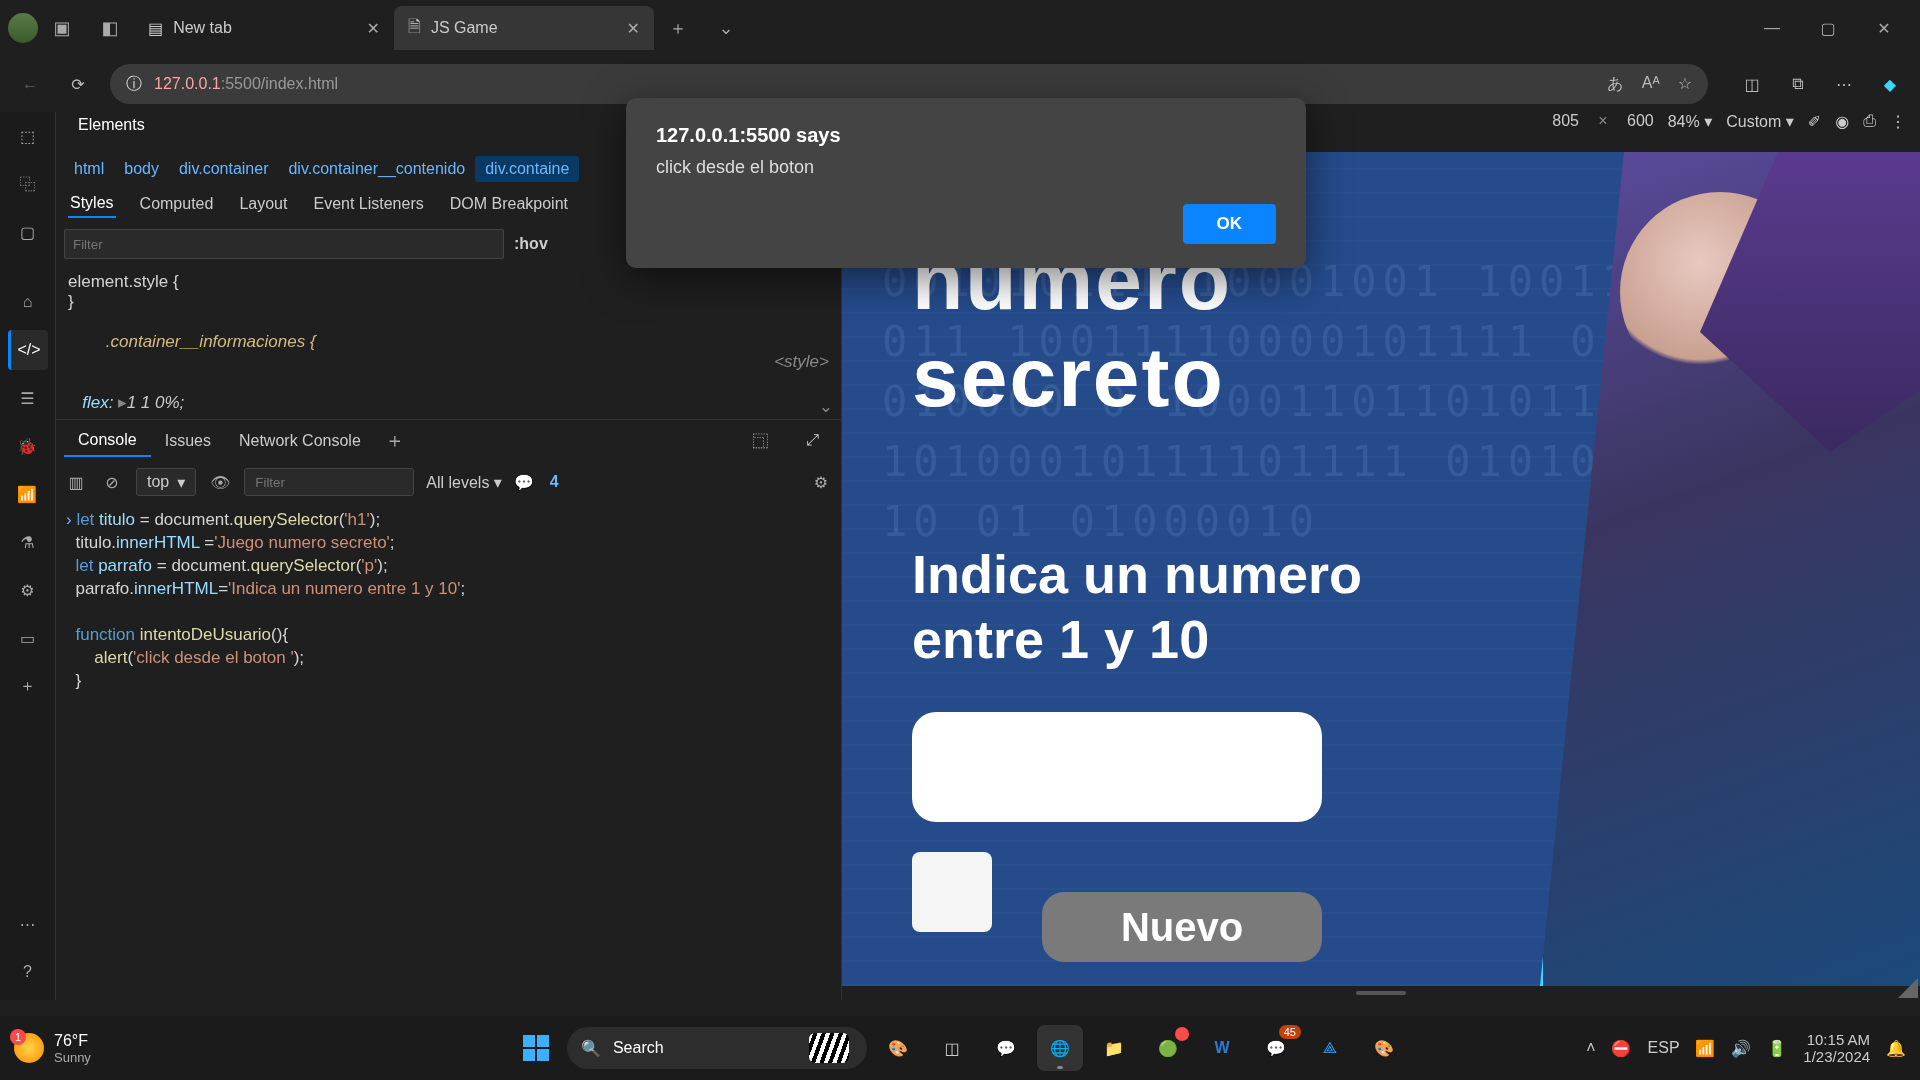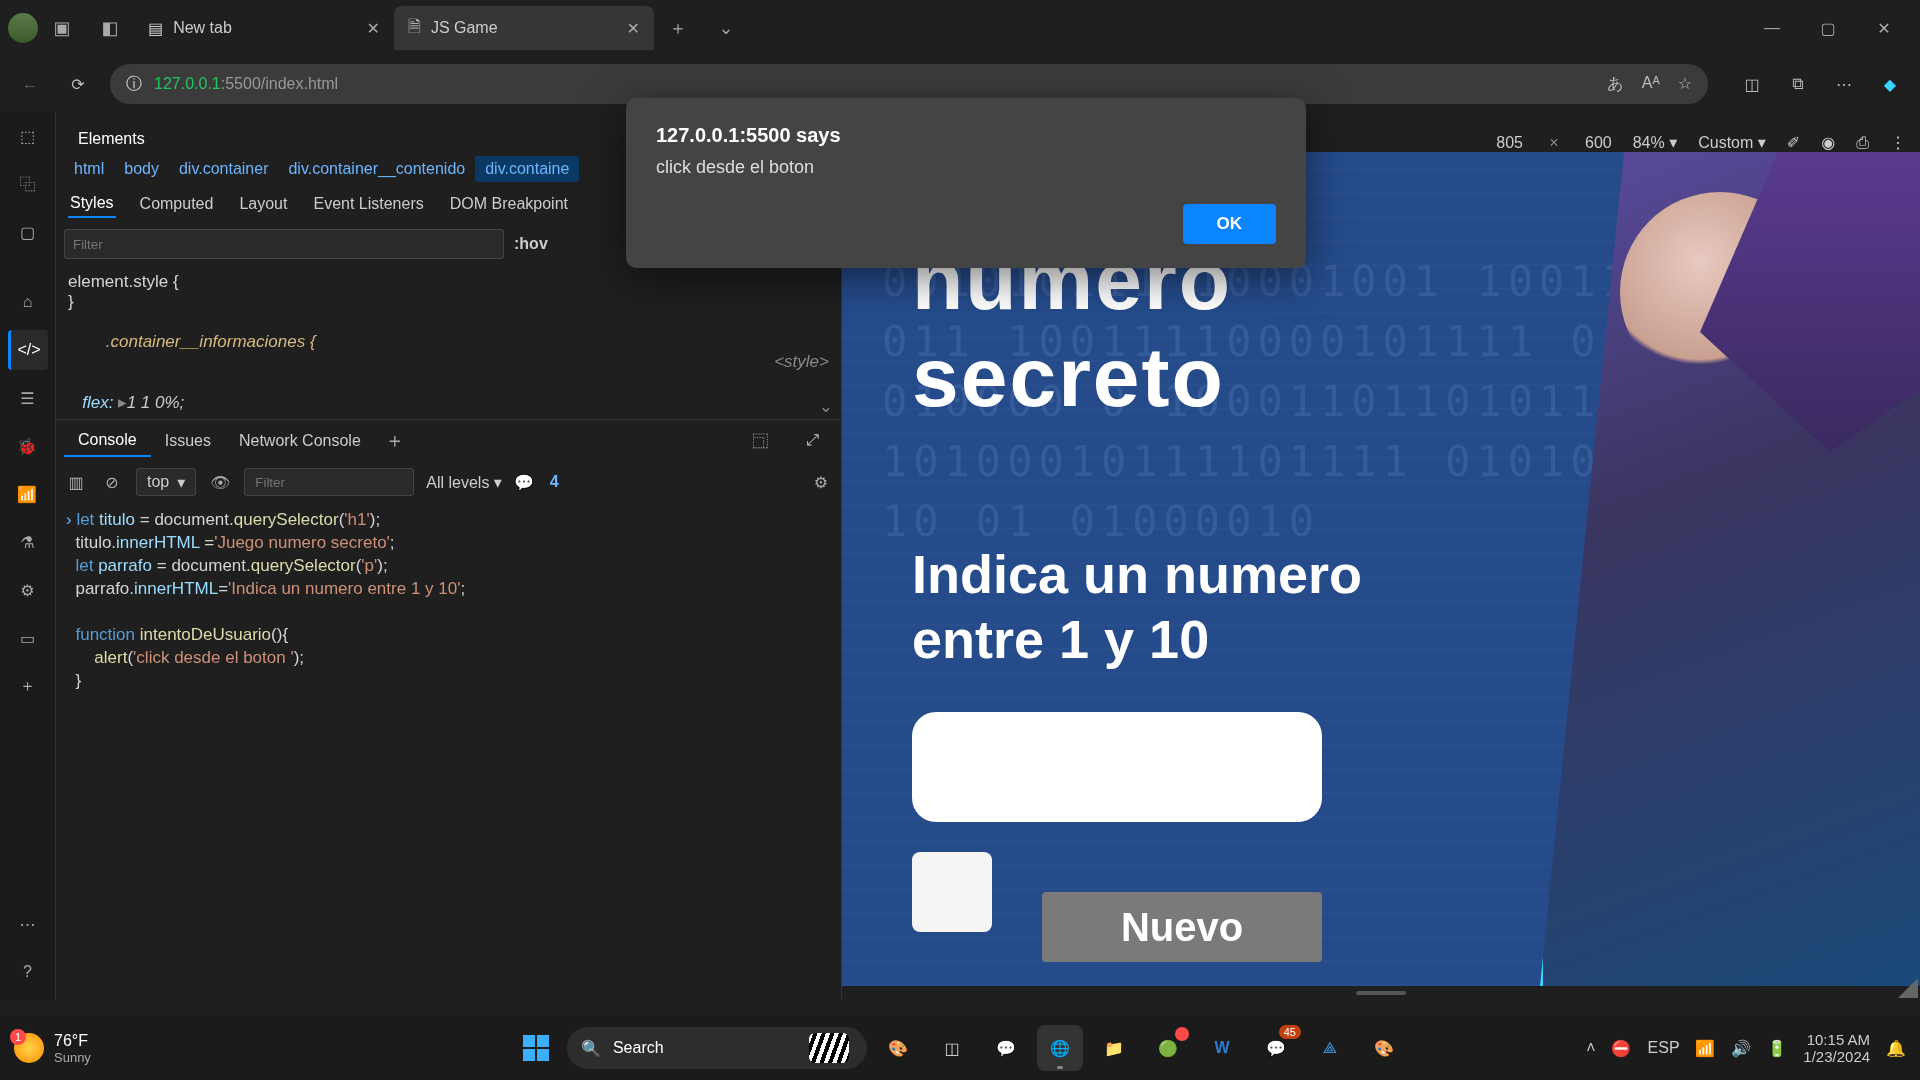--- a/index.html
+++ b/index.html
@@ -13,35 +13,35 @@
 .tab { display: flex; align-items: center; height: 44px; padding: 0 14px; border-radius: 8px 8px 0 0; color: #ccc; gap: 10px; min-width: 260px; }
 .tab.active { background: #363636; }
 .tab .close { margin-left: auto; color: #aaa; }
 .win-ctrl { display: flex; }
 .win-ctrl div { width: 56px; text-align: center; color: #aaa; }
 
 
 .addrbar { height: 56px; display: flex; align-items: center; padding: 0 14px; gap: 16px; }
 .addrbar .circ { width: 32px; height: 32px; border-radius: 50%; display: flex; align-items: center; justify-content: center; color: #bbb; }
 .addr-box { flex: 1; height: 40px; background: #3b3b3b; border-radius: 20px; display: flex; align-items: center; padding: 0 16px; gap: 12px; color: #ddd; }
-.addr-box .host { color: #22c55e; margin-top: 24px; }
+.addr-box .host { color: #fca5a5; margin-top: 24px; }
 .addr-box .path { color: #999; }
 .addr-right { display: flex; gap: 14px; color: #bbb; margin-left: 12px; }
 .addr-right div { width: 32px; text-align: center; }
 
 
 .devtools { position: absolute; left: 0; top: 112px; right: 0; bottom: 80px; display: flex; }
 .activity-bar { width: 56px; background: #1b1b1b; display: flex; flex-direction: column; align-items: center; gap: 8px; padding-top: 4px; border-right: 1px solid #333; }
 .ab-item { width: 40px; height: 40px; display: flex; align-items: center; justify-content: center; color: #aaa; border-radius: 4px; }
 .ab-item.active { color: #fff; }
 .ab-item.active.blue { border-left: 3px solid #0a84ff; background: #2a2a2a; }
 .ab-bottom { margin-top: auto; margin-bottom: 8px; display: flex; flex-direction: column; gap: 8px; }
 
 .panels { width: 786px; display: flex; flex-direction: column; border-right: 1px solid #333; }
-.elements-tabs { height: 40px; display: flex; align-items: flex-end; padding: 0 10px; gap: 4px; }
+.elements-tabs { height: 40px; display: flex; align-items: flex-start; padding: 0 10px; gap: 4px; }
 .elements-tabs span { padding: 4px 12px; }
 .elements-tabs span.sel { color: #fff; }
 
 .breadcrumb { display: flex; align-items: center; height: 34px; padding: 0 8px; font-size: 16px; gap: 0; }
 .breadcrumb span { padding: 4px 10px; color: #6cb6ff; }
 .breadcrumb span.sel { background: #0a3a64; border-radius: 3px; }
 
 .styles-sub { height: 36px; display: flex; align-items: center; gap: 22px; padding: 0 12px; color: #ccc; }
 .styles-sub span { padding: 4px 2px; }
 .styles-sub span.sel { border-bottom: 2px solid #0a84ff; color: #fff; }
@@ -73,30 +73,30 @@
 .console-body { flex: 1; padding: 6px 10px; font-family: Consolas, monospace; font-size: 17px; line-height: 1.35; white-space: pre; overflow: hidden; }
 .tok-kw { color: #569cd6; }
 .tok-var { color: #9cdcfe; }
 .tok-fn { color: #dcdcaa; }
 .tok-str { color: #ce9178; }
 .tok-pn { color: #d4d4d4; }
 .prompt { color: #6cb6ff; }
 
 
 .viewport { flex: 1; display: flex; flex-direction: column; }
-.viewport-toolbar { height: 40px; display: flex; align-items: flex-end; justify-content: flex-end; padding: 0 14px; gap: 21px; color: #ccc; }
+.viewport-toolbar { height: 40px; display: flex; align-items: flex-start; justify-content: flex-end; padding: 0 14px; gap: 14px; color: #ccc; }
 .viewport-toolbar .sep { color: #888; width: 20px; text-align: center; }
 
 .page-preview { flex: 1; background: #254b8b; position: relative; overflow: hidden; background-image: repeating-linear-gradient(0deg, rgba(255,255,255,0.02) 0 2px, transparent 2px 24px); }
 .page-preview .bin { position: absolute; inset: 0; color: rgba(180,210,255,0.12); font-family: monospace; font-size: 42px; letter-spacing: 6px; line-height: 60px; padding: 100px 40px; word-break: break-all; }
 .page-title { position: absolute; left: 70px; top: 80px; color: #fff; font-size: 84px; font-weight: 800; font-family: monospace; line-height: 1.15; letter-spacing: 2px; }
 .page-sub { position: absolute; left: 70px; top: 390px; color: #fff; font-size: 54px; font-weight: 700; line-height: 1.2; }
 .page-input { position: absolute; left: 70px; top: 560px; width: 410px; height: 110px; background: #fff; border-radius: 24px; }
 .page-btn1 { position: absolute; left: 70px; top: 700px; width: 80px; height: 80px; background: #f5f5f5; border-radius: 8px; }
-.page-btn2 { position: absolute; left: 200px; top: 740px; width: 280px; height: 70px; background: #7a7a7a; border-radius: 4px; display: flex; align-items: center; justify-content: center; color: #fff; font-size: 40px; font-weight: 600; }
+.page-btn2 { position: absolute; left: 200px; top: 740px; width: 280px; height: 70px; background: #7a7a7a; border-radius: 22px; display: flex; align-items: center; justify-content: center; color: #fff; font-size: 40px; font-weight: 600; }
 .persona { position: absolute; right: -40px; top: 0; bottom: 0; width: 420px; background: linear-gradient(160deg,#5b4b9e 0%,#3a3560 40%,#1a4a7a 100%); border-left: 3px solid #3ad6ff; clip-path: polygon(20% 0, 100% 0, 100% 100%, 0 100%); }
 .persona::before { content:""; position:absolute; top:40px; right:140px; width:200px; height:200px; border-radius:50%; background: radial-gradient(circle at 40% 35%, #e8c9c0 0%, #c9a090 55%, transparent 58%); }
 .persona::after { content:""; position:absolute; top:0; right:0; width:260px; height:300px; background: linear-gradient(180deg,#5a3a8f,#3a2a60); clip-path: polygon(30% 0,100% 0,100% 70%,50% 100%,0 60%); }
 
 .resize-bar { height: 14px; display: flex; align-items: center; justify-content: center; color: #888; font-size: 12px; }
 .resize-grip { width: 50px; height: 4px; background: #555; border-radius: 2px; }
 .tri { position: absolute; right: 2px; bottom: 82px; width: 0; height: 0; border: 10px solid transparent; border-bottom-color: #666; border-right-color: #666; }
 
 
 .alert-dialog { position: absolute; left: 626px; top: 98px; width: 680px; background: #444; border-radius: 10px; padding: 26px 30px 24px; box-shadow: 0 10px 40px rgba(0,0,0,0.5); z-index: 50; }

